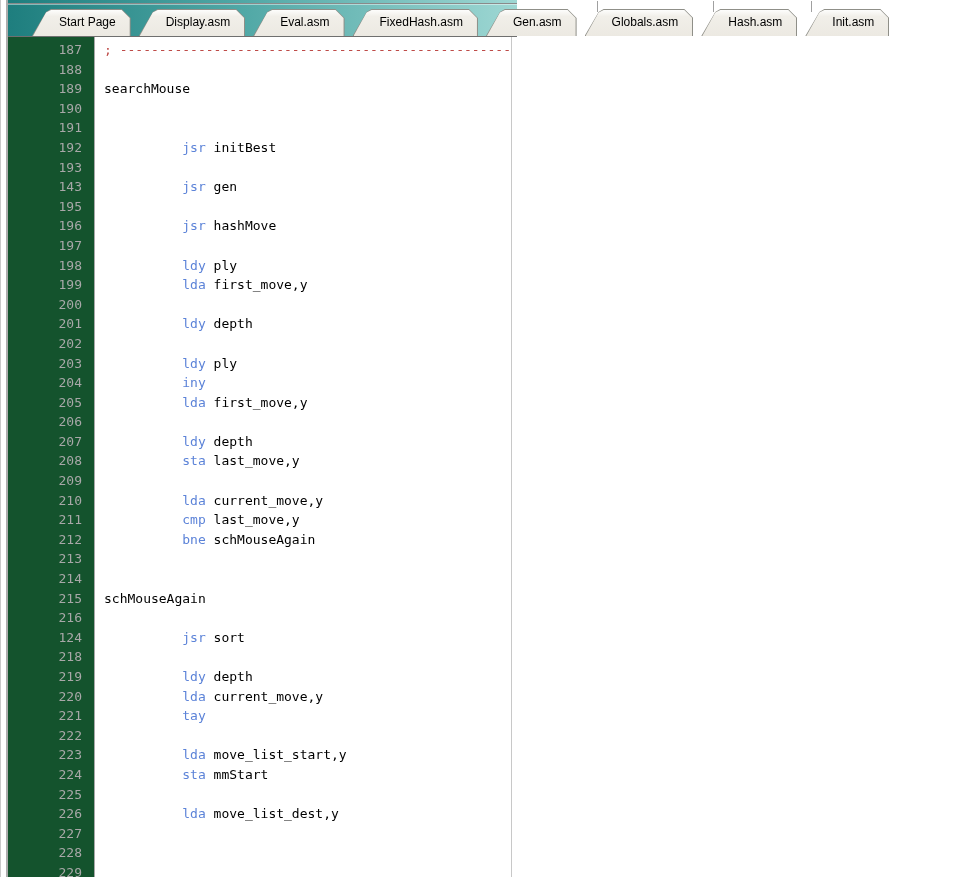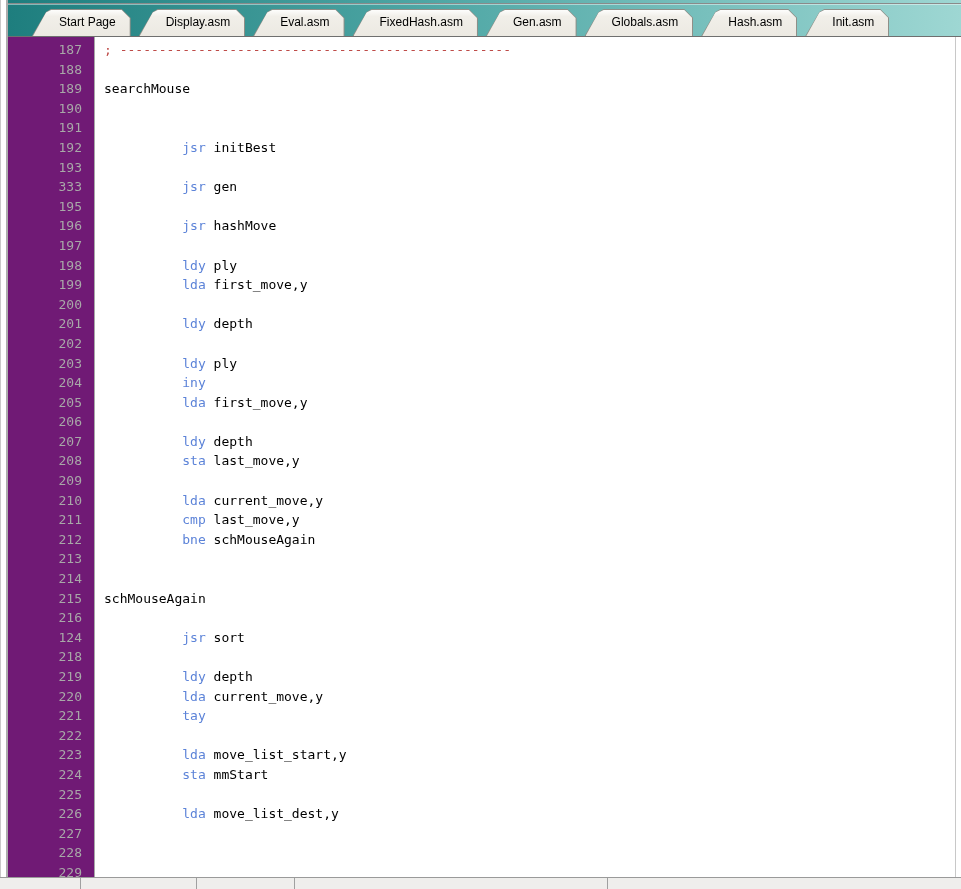--- a/index.html
+++ b/index.html
@@ -1,19 +1,19 @@
 <!DOCTYPE html>
 <html style="--tab-strip-start: #1e7e7e; --tab-strip-end: #9ed7d3; --tab-face: #ece9e2; --tab-border: #8f8f88; --mnemonic: #5c83d8; --operand: #000000; --comment: #be4b48; --label: #000000; --line-number: #a8a8a8;"><head>
 <meta charset="utf-8">
 <style>
   * { margin:0; padding:0; box-sizing:border-box; }
   html,body { width:961px; height:889px; overflow:hidden; background:#fff;
               font-family:"Liberation Sans", sans-serif; }
 
-  .app { width:961px; height:889px; display:flex; flex-direction:column; }
+  .app { width:961px; height:889px; display:flex; }
   .content-row { display:flex; flex-direction:row; height:877px; }
 
   
   .left-rail { width:8px; background:#fff; border-right:2px solid #adadad;
                border-left:1px solid #c9c9c9; height:100%; }
 
   .main { flex:1; display:flex; flex-direction:column; min-width:0; }
 
   
   .top-band { height:4px;
@@ -32,21 +32,21 @@
          clip-path:polygon(0 100%, 14px 3px, 19px 0, calc(100% - 9px) 0, 100% 9px, 100% 100%);
          cursor:default; }
   .tab::before { content:""; position:absolute; left:1px; right:1px; top:1px; bottom:0;
          background:linear-gradient(to bottom, #fdfdfc 0%, #f1efe9 25%, var(--tab-face) 100%);
          clip-path:polygon(0 100%, 13px 2.5px, 18px 0, calc(100% - 8px) 0, 100% 8px, 100% 100%); }
   .tab-label { position:relative; display:block; padding:6px 15px 5px 27px;
                font-size:12px; color:#000; white-space:nowrap; }
 
   
   .editor { flex:1; display:flex; flex-direction:row; background:#fff; min-height:0; }
-  .gutter { width:87px; background:#701a75; border-right:1px solid #a8a8a8;
+  .gutter { width:87px; background:#14532d; border-right:1px solid #a8a8a8;
             padding-top:3px; text-align:right; }
   .gutter .ln { font-family:"DejaVu Sans Mono", monospace; font-size:13px;
                 line-height:19.6px; color:var(--line-number); padding-right:12px; }
   .code { flex:1; padding:3px 0 0 9px; overflow:hidden; }
   .code-line { font-family:"DejaVu Sans Mono", monospace; font-size:13px;
                line-height:19.6px; white-space:pre; color:#000; }
   .tok-mn { color:var(--mnemonic); }
   .tok-op { color:var(--operand); }
   .tok-comment { color:var(--comment); }
   .tok-label { color:var(--label); }
@@ -102,21 +102,21 @@
       </div>
       <div class="editor">
         <div class="gutter" id="gutter">
             <div class="ln">187</div>
             <div class="ln">188</div>
             <div class="ln">189</div>
             <div class="ln">190</div>
             <div class="ln">191</div>
             <div class="ln">192</div>
             <div class="ln">193</div>
-            <div class="ln">333</div>
+            <div class="ln">143</div>
             <div class="ln">195</div>
             <div class="ln">196</div>
             <div class="ln">197</div>
             <div class="ln">198</div>
             <div class="ln">199</div>
             <div class="ln">200</div>
             <div class="ln">201</div>
             <div class="ln">202</div>
             <div class="ln">203</div>
             <div class="ln">204</div>

